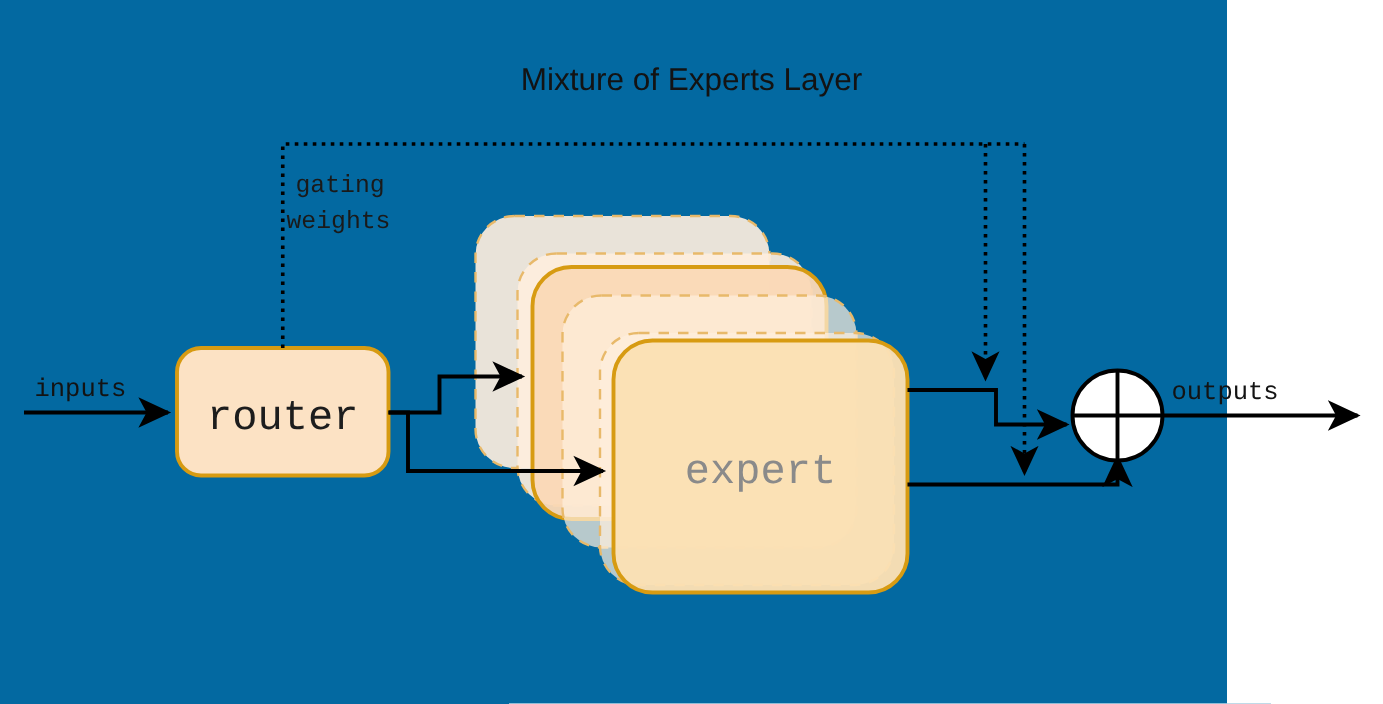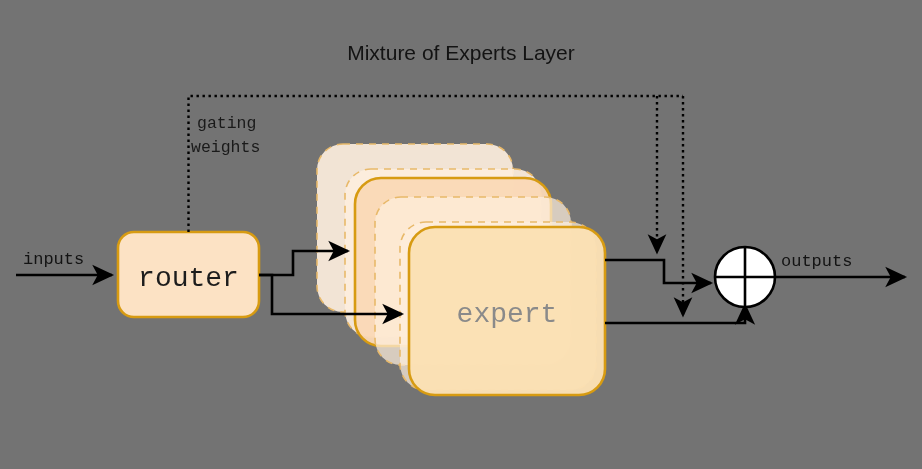--- a/index.html
+++ b/index.html
@@ -8,23 +8,23 @@
     background: #ffffff;
   }
   body {
     width: 922px;
     height: 469px;
     overflow: hidden;
     font-family: "Liberation Sans", sans-serif;
   }
   #diagram-root {
     position: relative;
-    width: 922px;
+    width: 818px;
     height: 469px;
-    background: #737373;
+    background: #0369a1;
   }
   #moe-svg {
     position: absolute;
     left: 0;
     top: 0;
     width: 922px;
     height: 469px;
     display: block;
   }
   .title-text {

